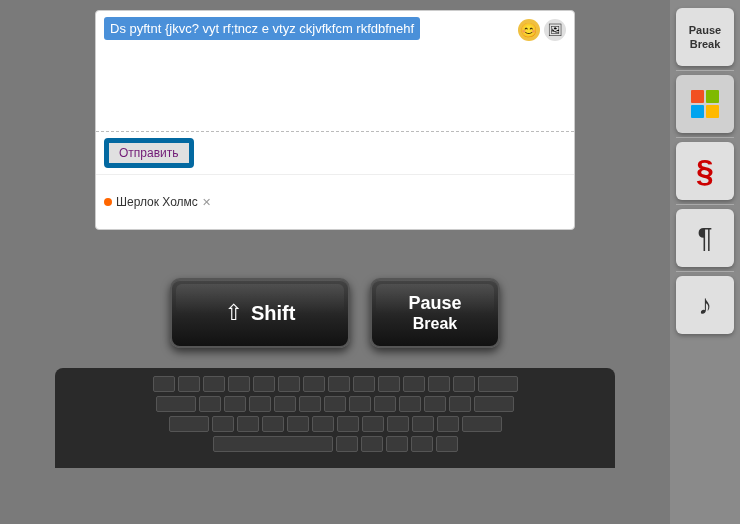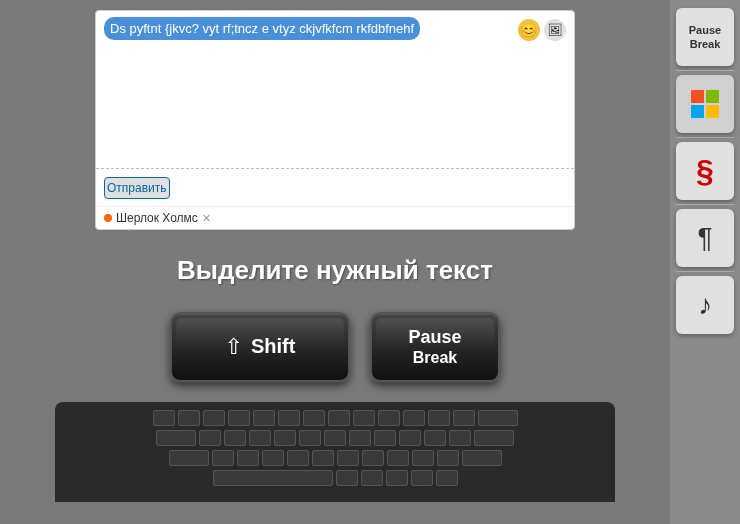--- a/index.html
+++ b/index.html
@@ -40,21 +40,21 @@
     .chat-body {
       flex: 1;
       padding: 8px;
       overflow: hidden;
     }
 
     .chat-selected-text {
       background: #4a90d9;
       color: white;
       padding: 4px 6px;
-      border-radius: 10px;
+      border-radius: 3px;
       font-size: 13px;
       line-height: 1.5;
       display: inline;
     }
 
     .chat-input-area {
       border-top: 1px dashed #bbb;
       padding: 6px 8px;
       display: flex;
       align-items: center;
@@ -87,35 +87,35 @@
       background: #e0e0e0;
       border-radius: 50%;
       display: flex;
       align-items: center;
       justify-content: center;
       font-size: 12px;
     }
 
     .send-button {
       background: #e0e0e0;
-      border: 1px solid #0369a1;
+      border: 5px solid #0369a1;
       border-radius: 4px;
-      padding: 3px 2px;
+      padding: 3px 10px;
       font-size: 12px;
-      color: #0369a1;
+      color: #701a75;
       cursor: pointer;
     }
 
     .chat-recipient {
       display: flex;
       align-items: center;
       gap: 4px;
       font-size: 12px;
       color: #333;
-      padding: 4px 8px;
+      padding: 20px 8px;
       border-top: 1px solid #eee;
     }
 
     .recipient-dot {
       width: 8px;
       height: 8px;
       background: #ff6600;
       border-radius: 50%;
     }
 
@@ -348,21 +348,20 @@
       <div class="send-button">Отправить</div>
     </div>
     <div class="chat-recipient">
       <div class="recipient-dot"></div>
       <span>Шерлок Холмс</span>
       <span class="recipient-close">✕</span>
     </div>
   </div>
 
   <div class="instruction-text">
-    <div>Выделите нужный текст</div>
   </div>
 
   <div class="keys-area">
     <div class="key-shift">
       <span class="shift-arrow">⇧</span>
       <span class="shift-label">Shift</span>
     </div>
     <div class="key-pause">
       <span class="pause-label">Pause</span>
       <span class="break-label">Break</span>

